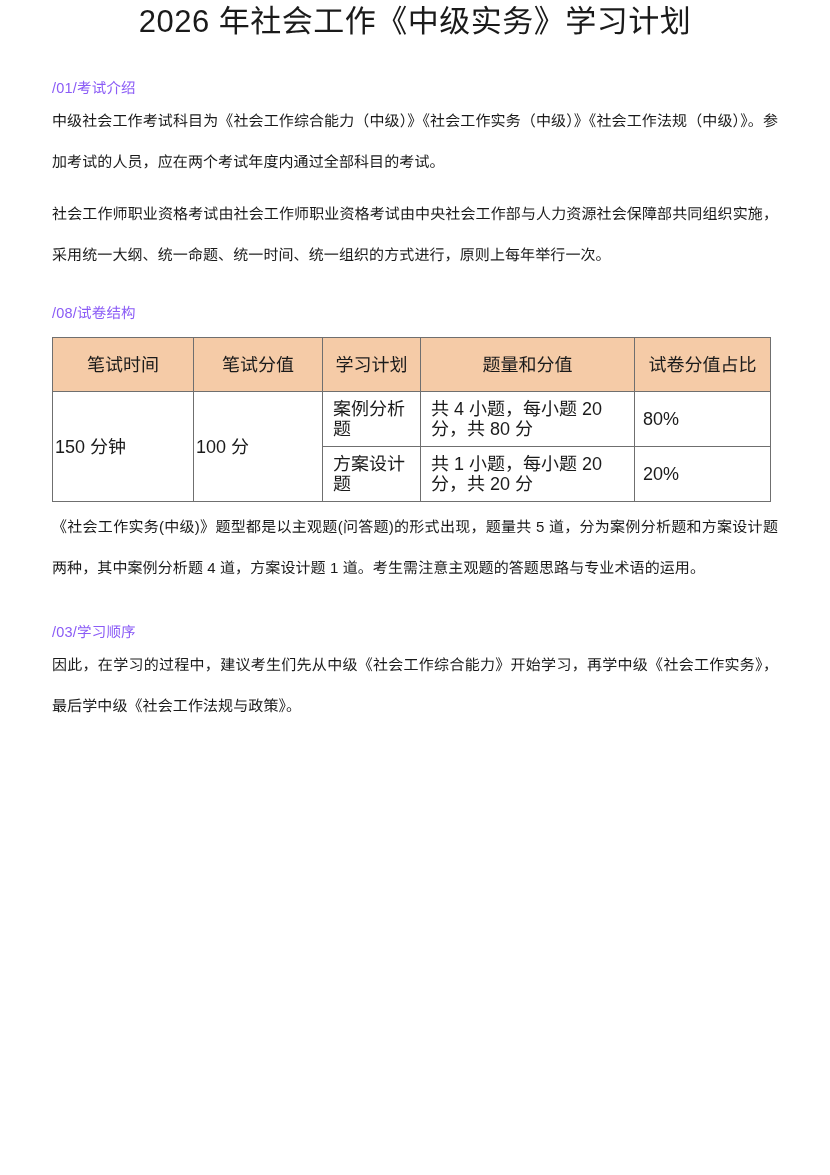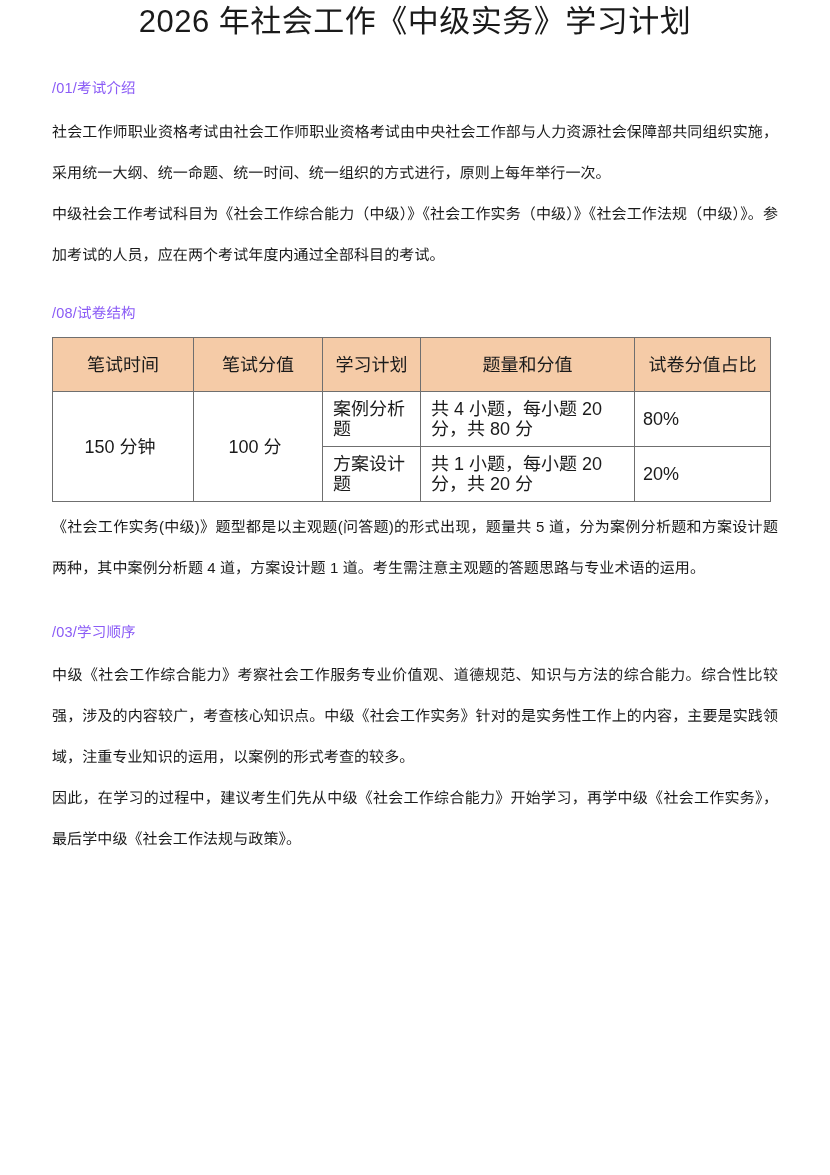--- a/index.html
+++ b/index.html
@@ -90,43 +90,43 @@
     height: 53px;
     text-align: center;
     vertical-align: middle;
   }
   .exam-table tbody td {
     background: #ffffff;
     height: 54px;
     vertical-align: middle;
   }
   td.cell-left {
-    text-align: center;
+    text-align: left;
     padding-left: 2px;
   }
   td.cell-mid {
     text-align: left;
     padding-left: 10px;
   }
   td.cell-center {
     text-align: left;
   }
 </style>
 </head>
 <body>
 
 <div class="page">
 
   <h1 class="doc-title">2026 年社会工作《中级实务》学习计划</h1>
 
   <div class="section-heading sec-01">/01/考试介绍</div>
 
+  <p class="para p-intro-2">中级社会工作考试科目为《社会工作综合能力（中级）》《社会工作实务（中级）》《社会工作法规（中级）》。参加考试的人员，应在两个考试年度内通过全部科目的考试。</p>
+
   <p class="para p-intro-1">社会工作师职业资格考试由社会工作师职业资格考试由中央社会工作部与人力资源社会保障部共同组织实施，采用统一大纲、统一命题、统一时间、统一组织的方式进行，原则上每年举行一次。</p>
-
-  <p class="para p-intro-2">中级社会工作考试科目为《社会工作综合能力（中级）》《社会工作实务（中级）》《社会工作法规（中级）》。参加考试的人员，应在两个考试年度内通过全部科目的考试。</p>
 
   <div class="section-heading sec-02">/08/试卷结构</div>
 
   <table class="exam-table">
     <colgroup>
       <col class="c1">
         <col class="c2">
         <col class="c3">
         <col class="c4">
         <col class="c5">
@@ -153,17 +153,16 @@
         <td class="cell-mid">共 1 小题，每小题 20 分，共 20 分</td>
         <td class="cell-center">20%</td>
       </tr>
     </tbody>
   </table>
 
   <p class="para p-after-table">《社会工作实务(中级)》题型都是以主观题(问答题)的形式出现，题量共 5 道，分为案例分析题和方案设计题两种，其中案例分析题 4 道，方案设计题 1 道。考生需注意主观题的答题思路与专业术语的运用。</p>
 
   <div class="section-heading sec-03">/03/学习顺序</div>
 
-  <p class="para p-order-1">中级《社会工作综合能力》考察社会工作服务专业价值观、道德规范、知识与方法的综合能力。综合性比较强，涉及的内容较广，考查核心知识点。中级《社会工作实务》针对的是实务性工作上的内容，主要是实践领域，注重专业知识的运用，以案例的形式考查的较多。</p>
 
   <p class="para p-order-2">因此，在学习的过程中，建议考生们先从中级《社会工作综合能力》开始学习，再学中级《社会工作实务》，最后学中级《社会工作法规与政策》。</p>
 
 </div>
 
 </body></html>

